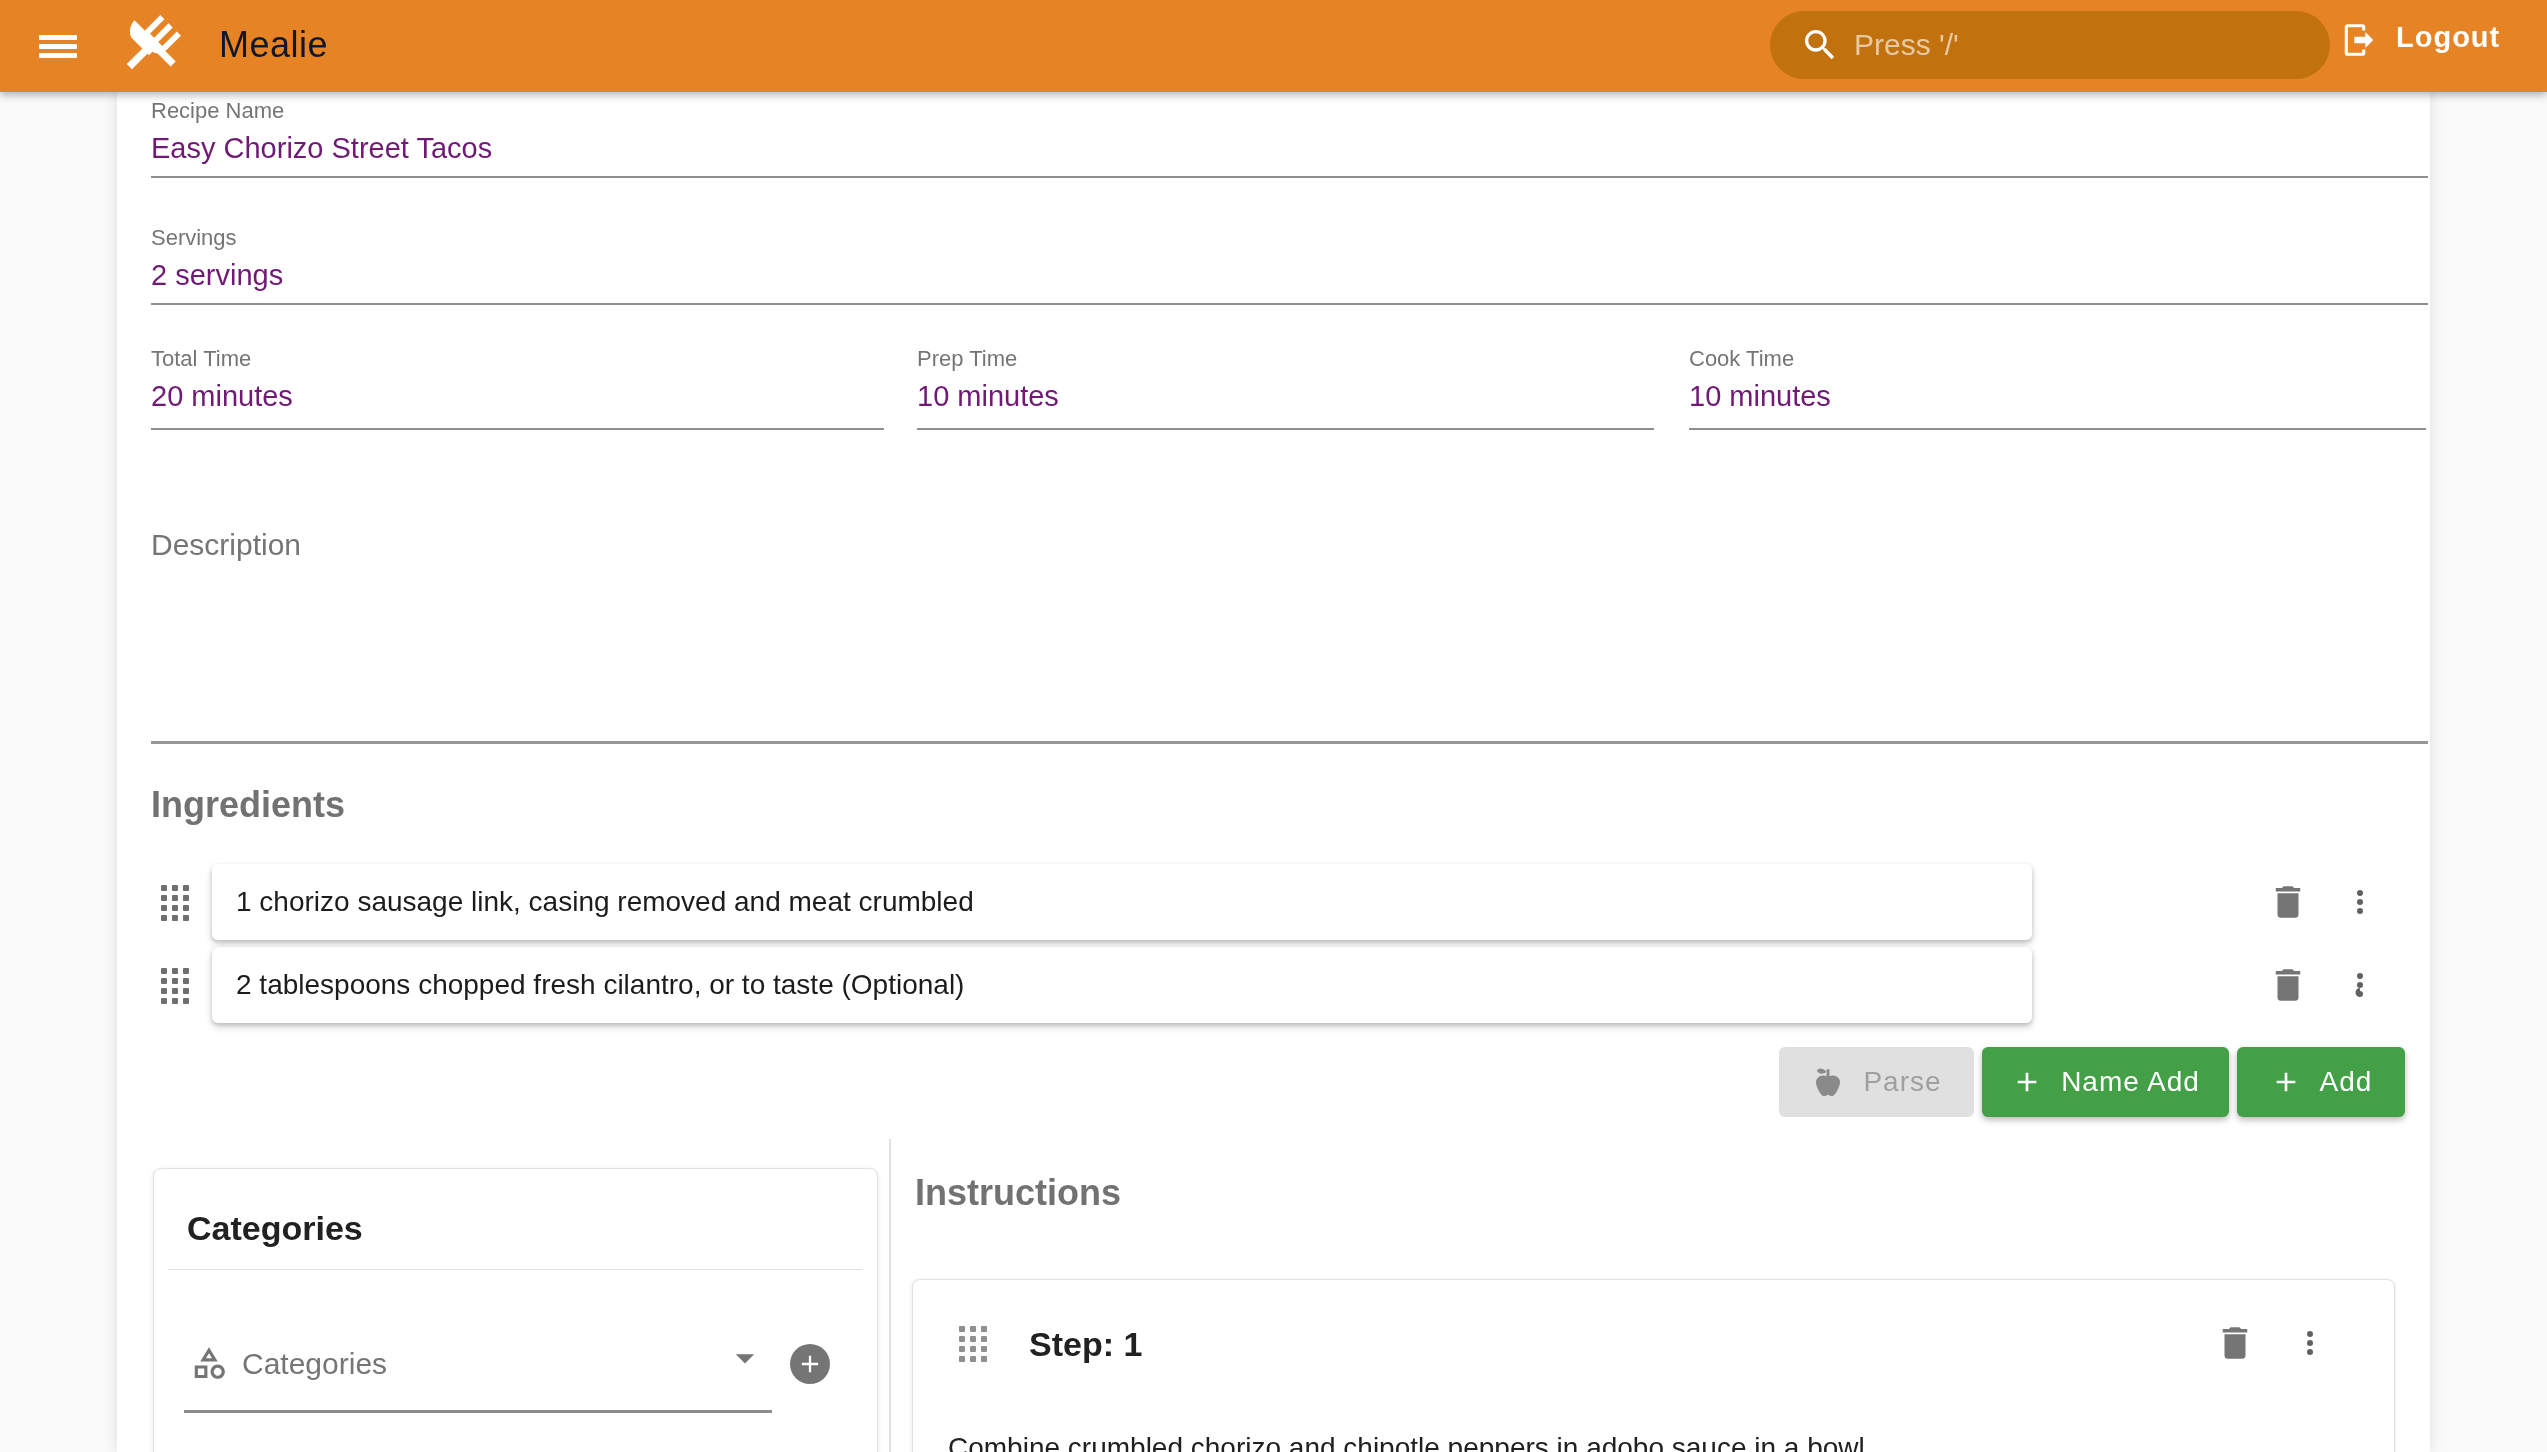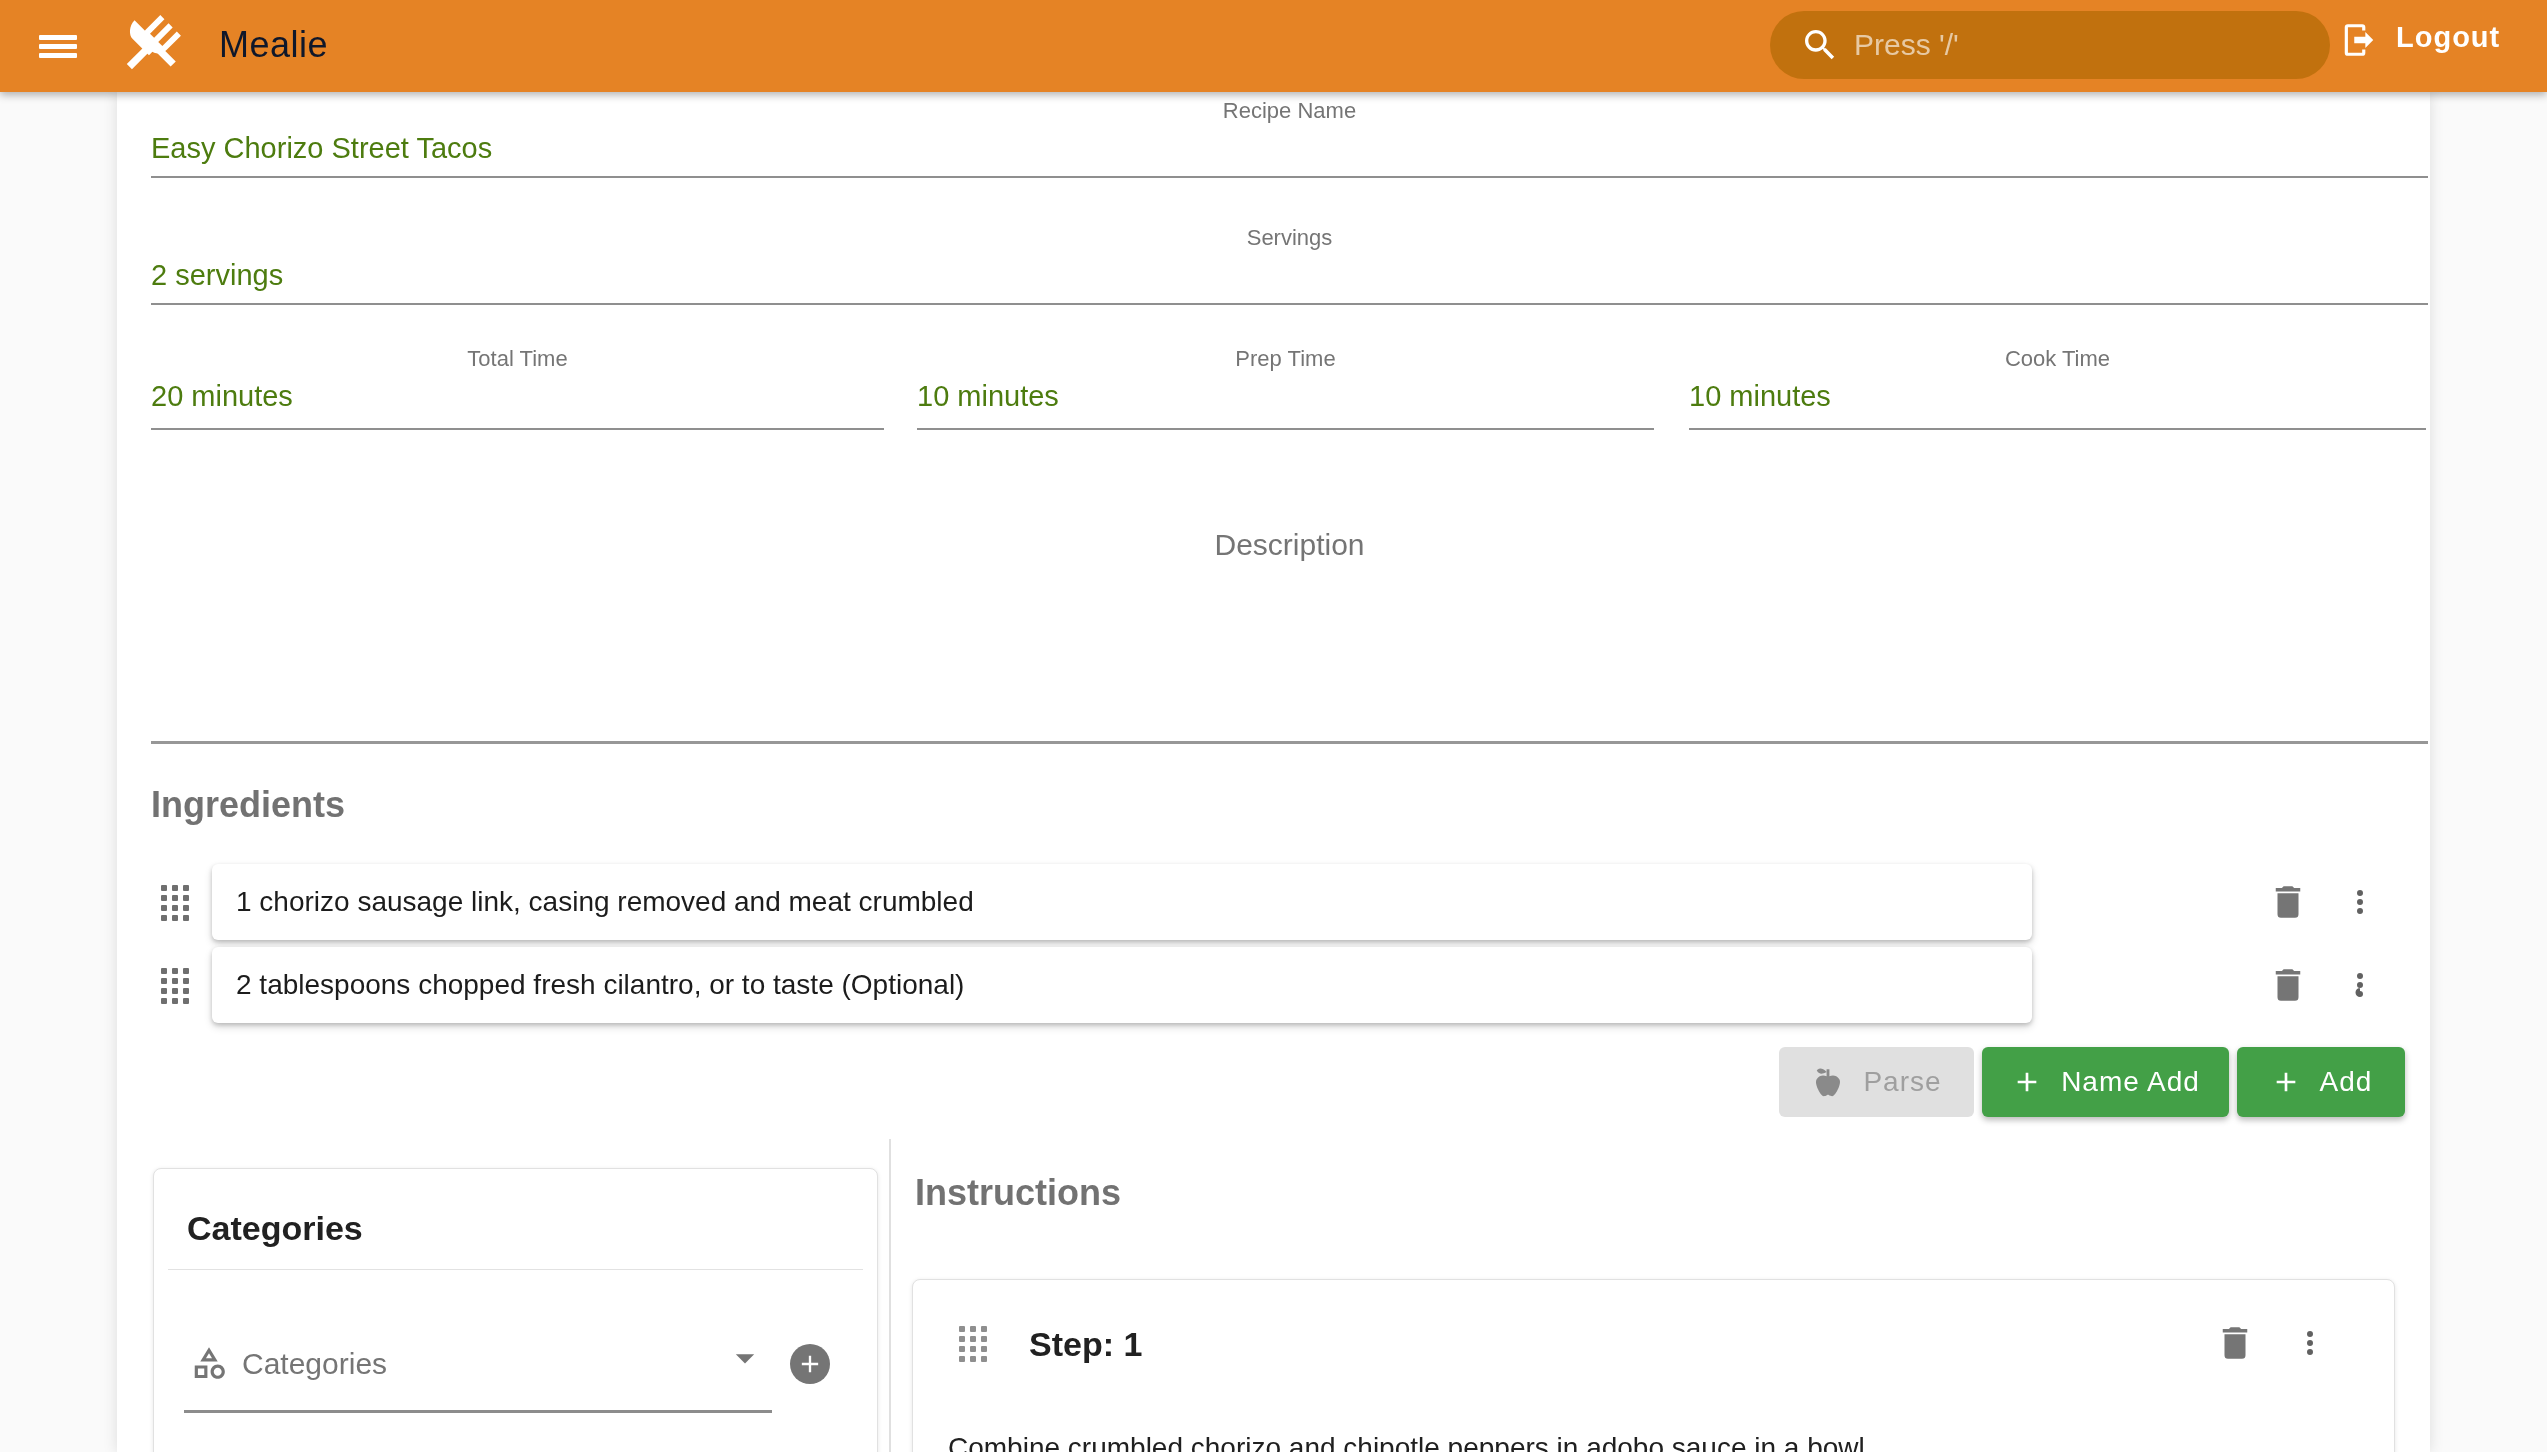--- a/index.html
+++ b/index.html
@@ -27,23 +27,23 @@
   .searchbox input::placeholder{color:rgba(255,255,255,.62);}
   .logout-btn{left:2340px;top:21px;height:50px;display:flex;align-items:flex-start;gap:18px;
     background:none;border:none;color:#fff;cursor:pointer;}
   .logout-btn .lbl{font-size:29px;font-weight:700;letter-spacing:1px;color:#fff;}
 
   
   .sheet{left:117px;top:92px;width:2313px;height:1361px;background:#fff;box-shadow:0 0 14px rgba(0,0,0,.12);}
 
   
   .field{border-bottom:2px solid #8f8f8f;}
-  .fld-label{font-size:22px;color:#757575;line-height:26px;text-align:center;}
+  .fld-label{font-size:22px;color:#757575;line-height:26px;}
   .fld-value{display:block;width:100%;border:none;outline:none;background:transparent;
-    font-size:29px;color:#4d7c0f;margin-top:8px;}
+    font-size:29px;color:#701a75;margin-top:8px;}
   .f-name{left:151px;top:98px;width:2277px;height:80px;}
   .f-serv{left:151px;top:225px;width:2277px;height:80px;}
   .f-time{top:346px;height:84px;}
   .f-desc{left:151px;top:519px;width:2277px;height:225px;border-bottom:3px solid #979797;cursor:text;}
   .f-desc .fld-label{font-size:30px;line-height:36px;padding-top:8px;}
 
   
   .section-h{font-size:36px;font-weight:700;color:#727272;}
 
   

